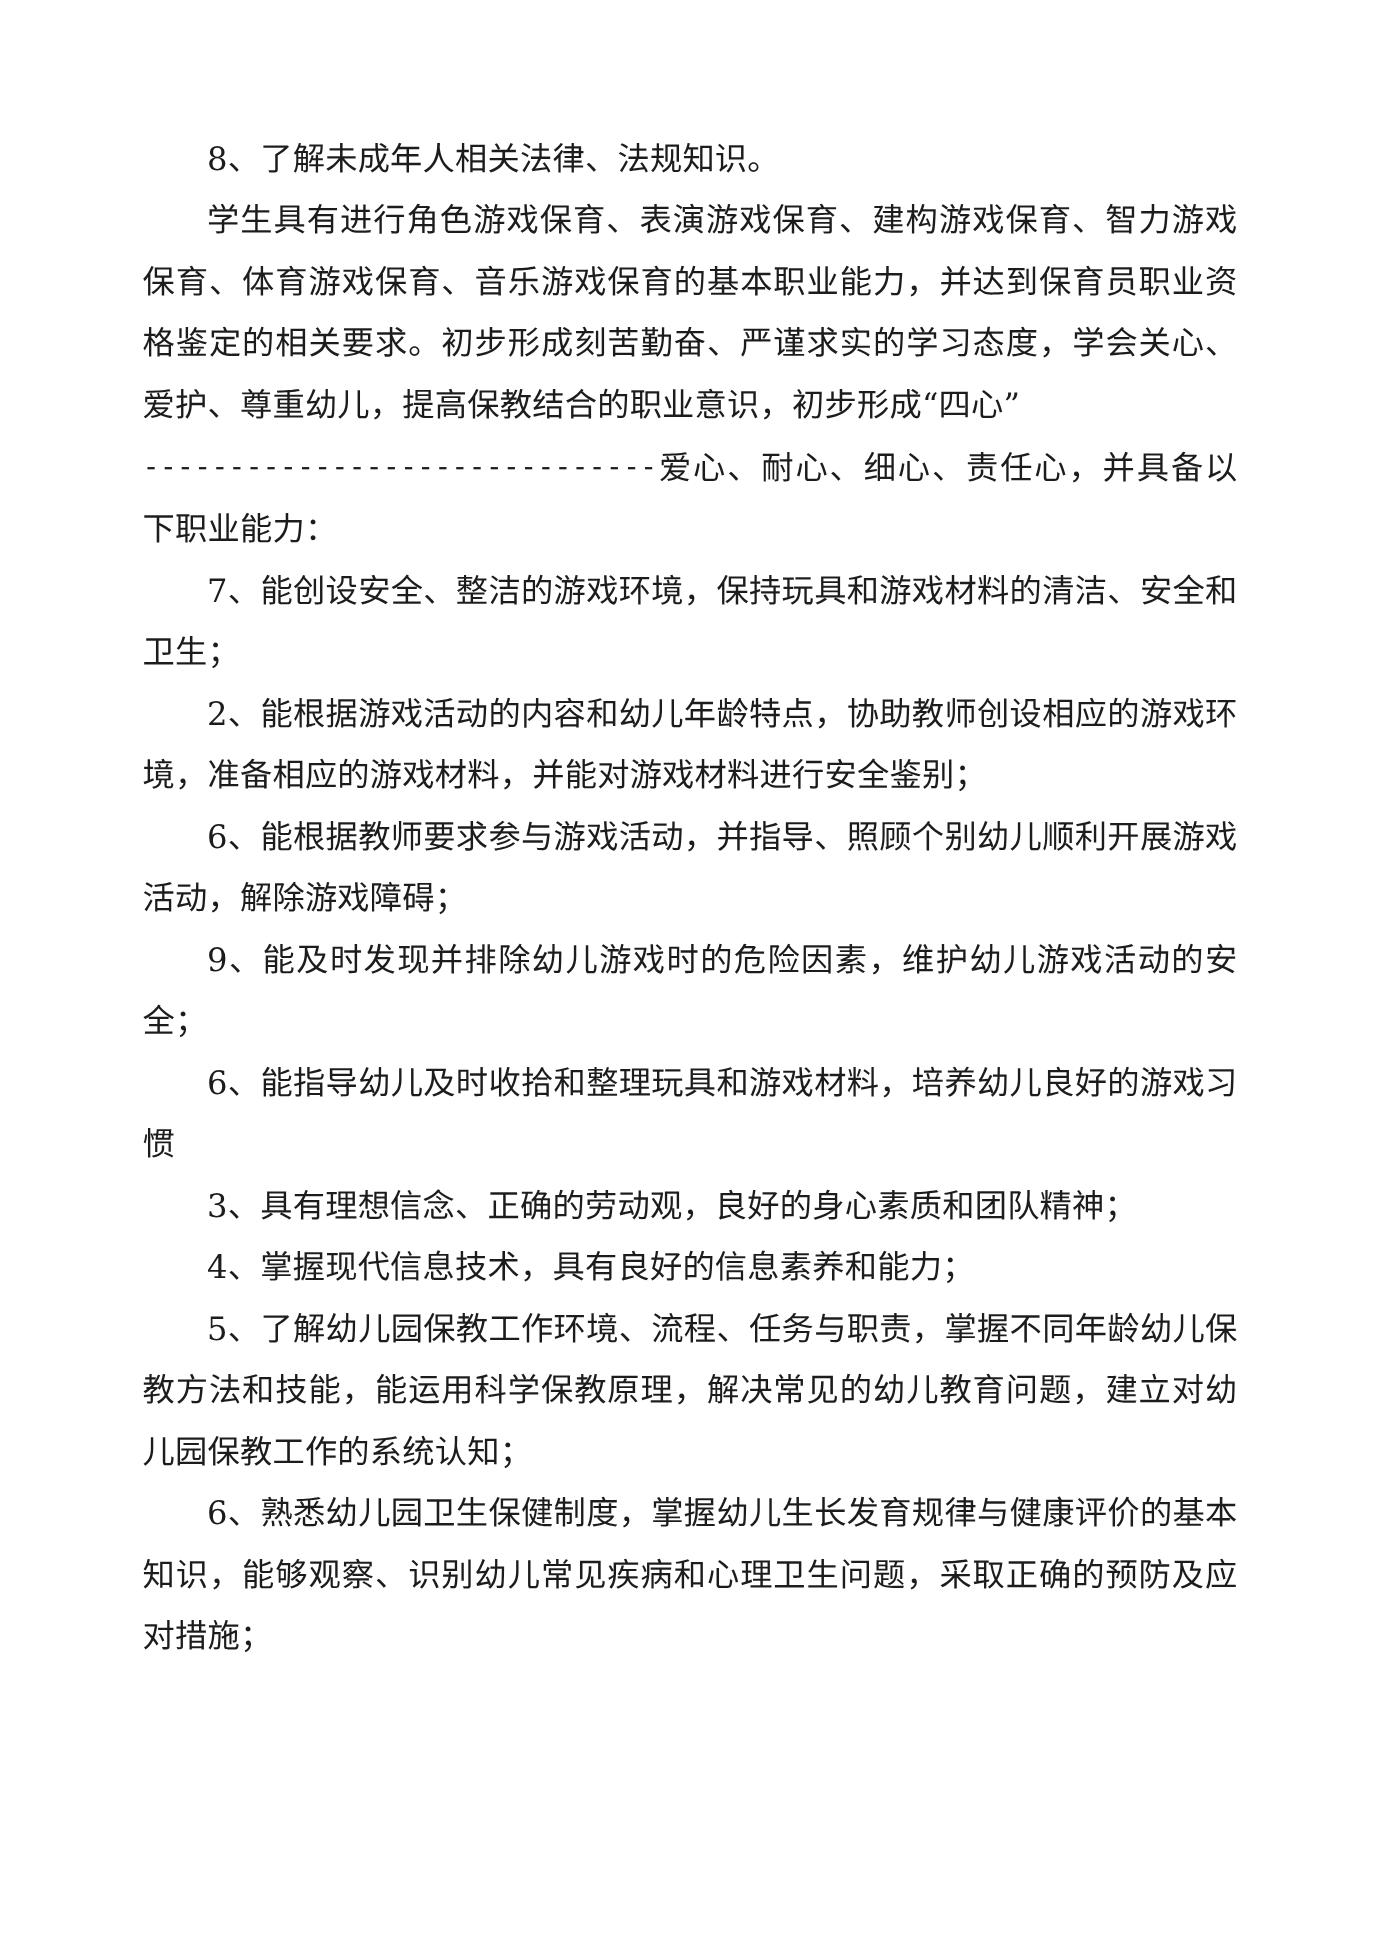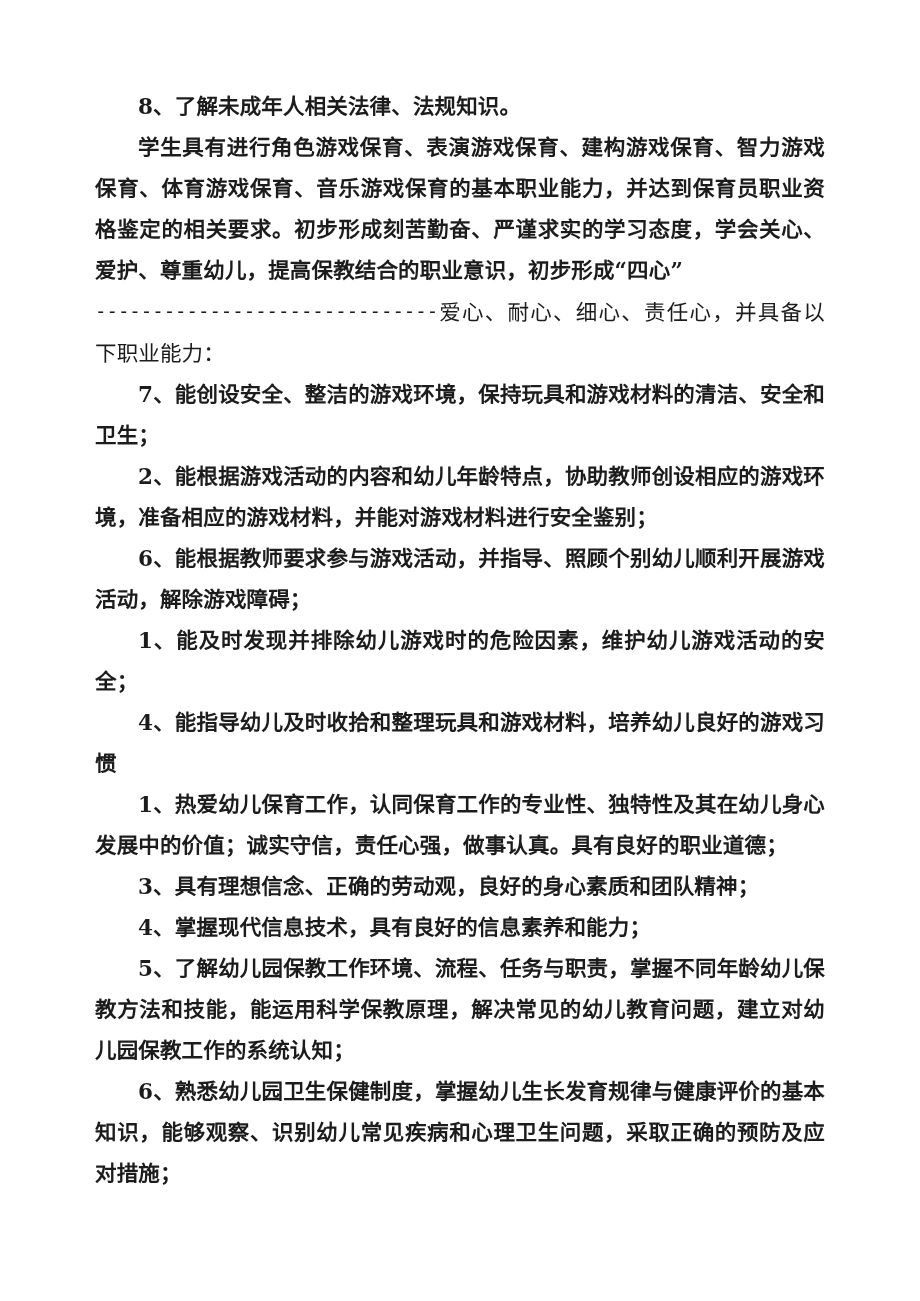--- a/index.html
+++ b/index.html
@@ -43,21 +43,20 @@
     text-align: justify;
     text-justify: inter-ideograph;
     letter-spacing: 0.15px;
     color: #1c1c1c;
     word-break: break-all;
   }
 
   
   p.indent-2 {
     text-indent: 43px;
-    font-weight: bold;
   }
   
   p.indent-1 {
     text-indent: 23px;
   }
   p.indent-0 {
     text-indent: 0;
   }
 
   
@@ -77,21 +76,20 @@
 
 <div class="page">
   <div class="doc-body" id="doc-body">
 
   <p class="para indent-2">8、了解未成年人相关法律、法规知识。</p>
       <p class="para indent-2">学生具有进行角色游戏保育、表演游戏保育、建构游戏保育、智力游戏保育、体育游戏保育、音乐游戏保育的基本职业能力，并达到保育员职业资格鉴定的相关要求。初步形成刻苦勤奋、严谨求实的学习态度，学会关心、爱护、尊重幼儿，提高保教结合的职业意识，初步形成“四心”</p>
       <p class="para indent-0"><span class="dash-run">------------------------------</span><span>爱心、耐心、细心、责任心，并具备以下职业能力：</span></p>
       <p class="para indent-2">7、能创设安全、整洁的游戏环境，保持玩具和游戏材料的清洁、安全和卫生；</p>
       <p class="para indent-2">2、能根据游戏活动的内容和幼儿年龄特点，协助教师创设相应的游戏环境，准备相应的游戏材料，并能对游戏材料进行安全鉴别；</p>
       <p class="para indent-2">6、能根据教师要求参与游戏活动，并指导、照顾个别幼儿顺利开展游戏活动，解除游戏障碍；</p>
-      <p class="para indent-2">1、能及时发现并排除幼儿游戏时的危险因素，维护幼儿游戏活动的安全；</p>
-      <p class="para indent-2">4、能指导幼儿及时收拾和整理玩具和游戏材料，培养幼儿良好的游戏习惯</p>
-      <p class="para indent-2">1、热爱幼儿保育工作，认同保育工作的专业性、独特性及其在幼儿身心发展中的价值；诚实守信，责任心强，做事认真。具有良好的职业道德；</p>
+      <p class="para indent-2">9、能及时发现并排除幼儿游戏时的危险因素，维护幼儿游戏活动的安全；</p>
+      <p class="para indent-2">6、能指导幼儿及时收拾和整理玩具和游戏材料，培养幼儿良好的游戏习惯</p>
       <p class="para indent-2">3、具有理想信念、正确的劳动观，良好的身心素质和团队精神；</p>
       <p class="para indent-2">4、掌握现代信息技术，具有良好的信息素养和能力；</p>
       <p class="para indent-2">5、了解幼儿园保教工作环境、流程、任务与职责，掌握不同年龄幼儿保教方法和技能，能运用科学保教原理，解决常见的幼儿教育问题，建立对幼儿园保教工作的系统认知；</p>
       <p class="para indent-2">6、熟悉幼儿园卫生保健制度，掌握幼儿生长发育规律与健康评价的基本知识，能够观察、识别幼儿常见疾病和心理卫生问题，采取正确的预防及应对措施；</p>
     </div>
 </div>
 
 </body></html>

